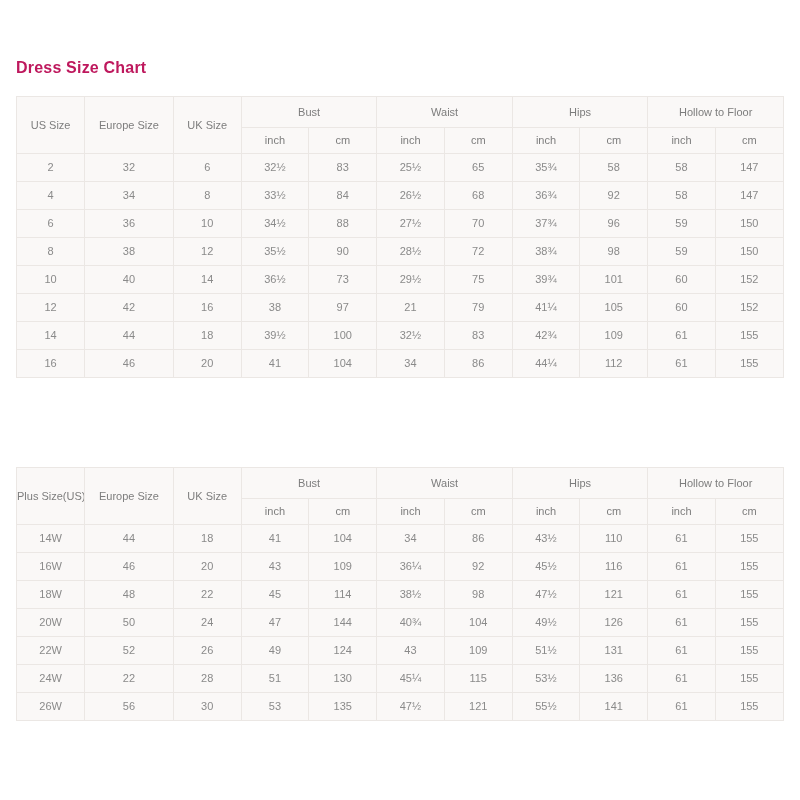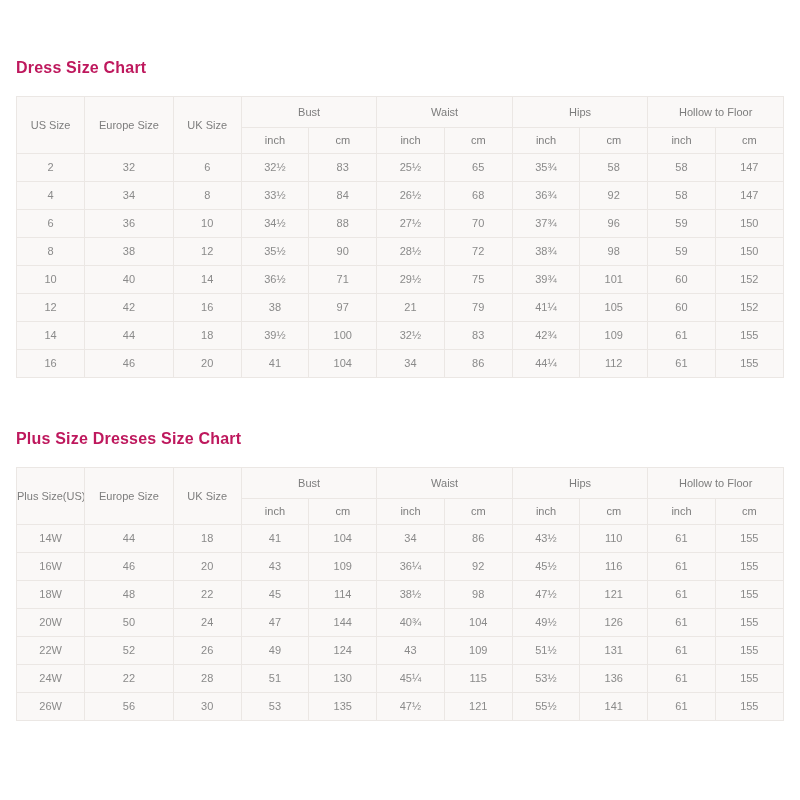--- a/index.html
+++ b/index.html
@@ -181,21 +181,21 @@
             <td>38¾</td>
             <td>98</td>
             <td>59</td>
             <td>150</td>
           </tr>
           <tr>
             <td>10</td>
             <td>40</td>
             <td>14</td>
             <td>36½</td>
-            <td>71</td>
+            <td>73</td>
             <td>29½</td>
             <td>75</td>
             <td>39¾</td>
             <td>101</td>
             <td>60</td>
             <td>152</td>
           </tr>
           <tr>
             <td>12</td>
             <td>42</td>
@@ -232,21 +232,20 @@
             <td>86</td>
             <td>44¼</td>
             <td>112</td>
             <td>61</td>
             <td>155</td>
           </tr>
         </tbody>
     </table>
   </div>
 
-  <div id="title-2" class="chart-title">Plus Size Dresses Size Chart</div>
 
   <div id="table-2-wrap">
     <table class="size-table">
       <colgroup>
         <col class="c-size">
           <col class="c-eu">
           <col class="c-uk">
         <col class="c-in">
           <col class="c-cm">
         <col class="c-in">

